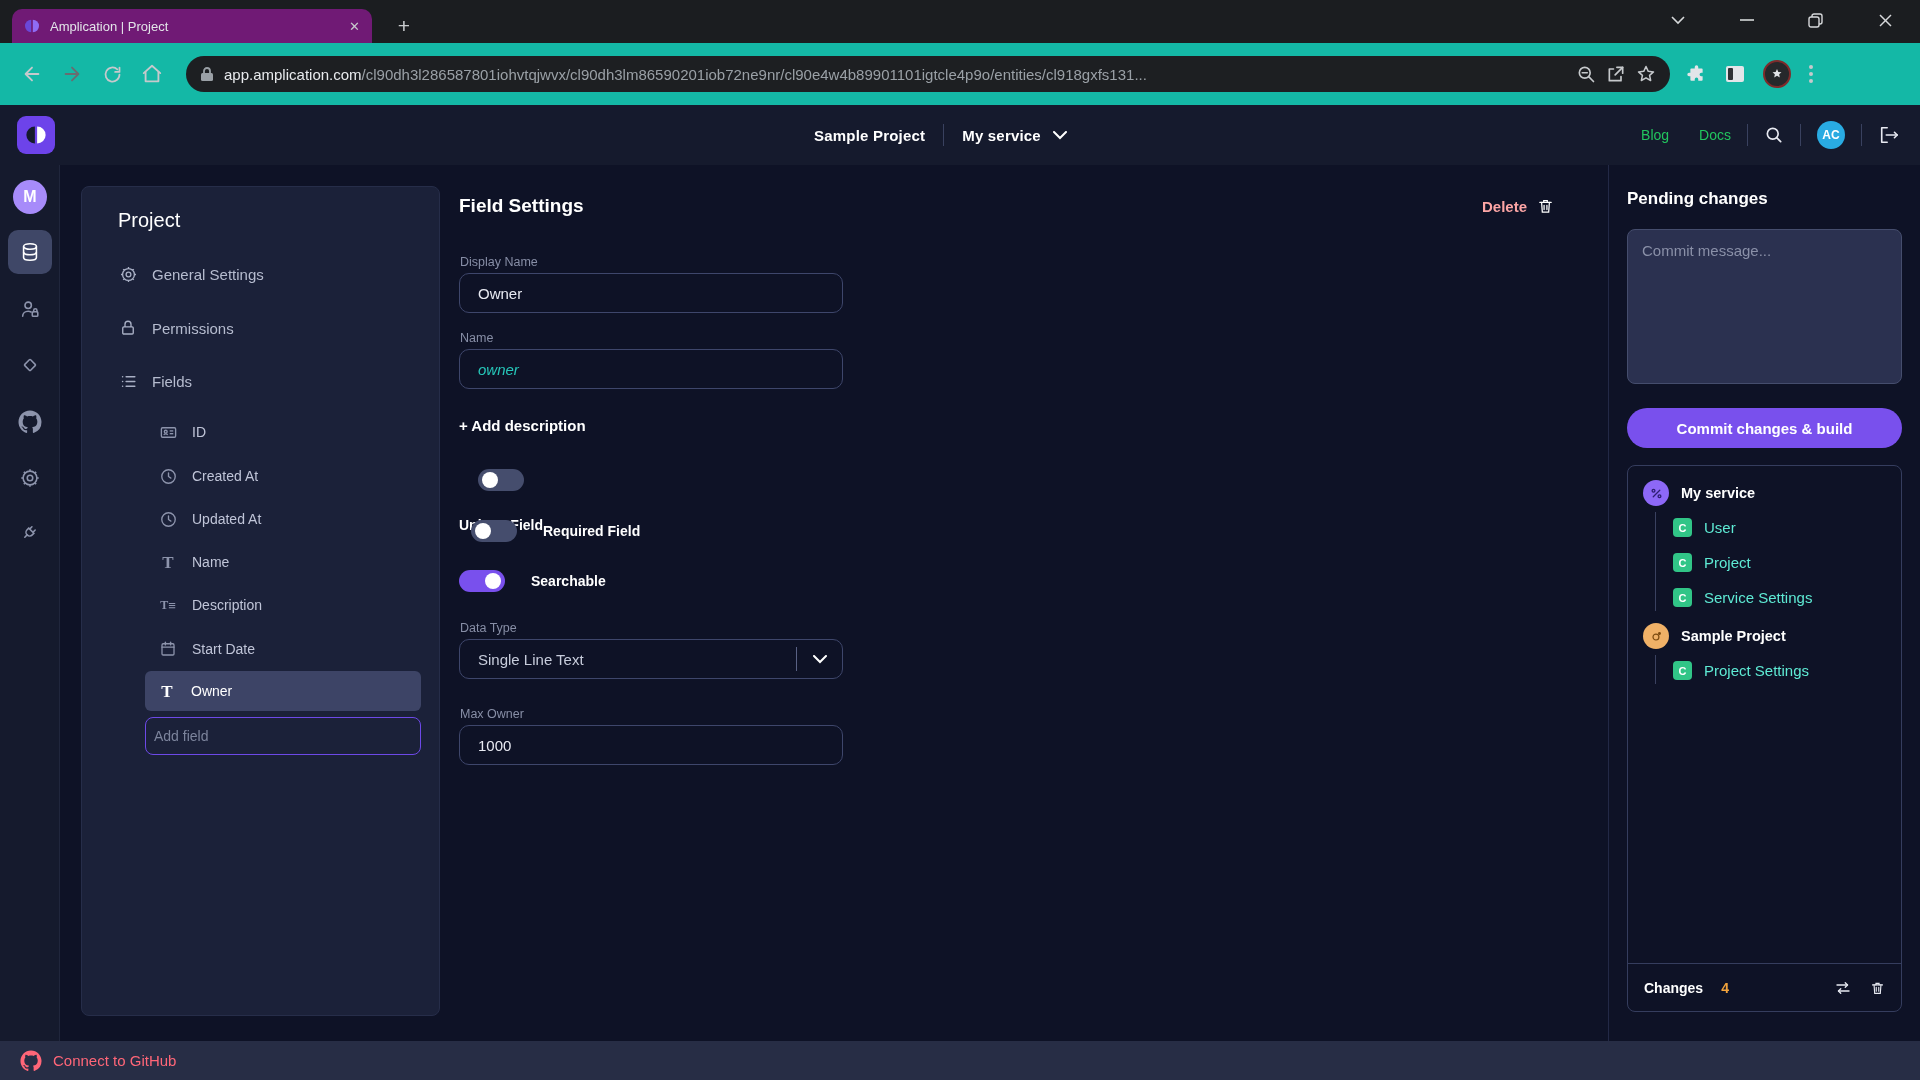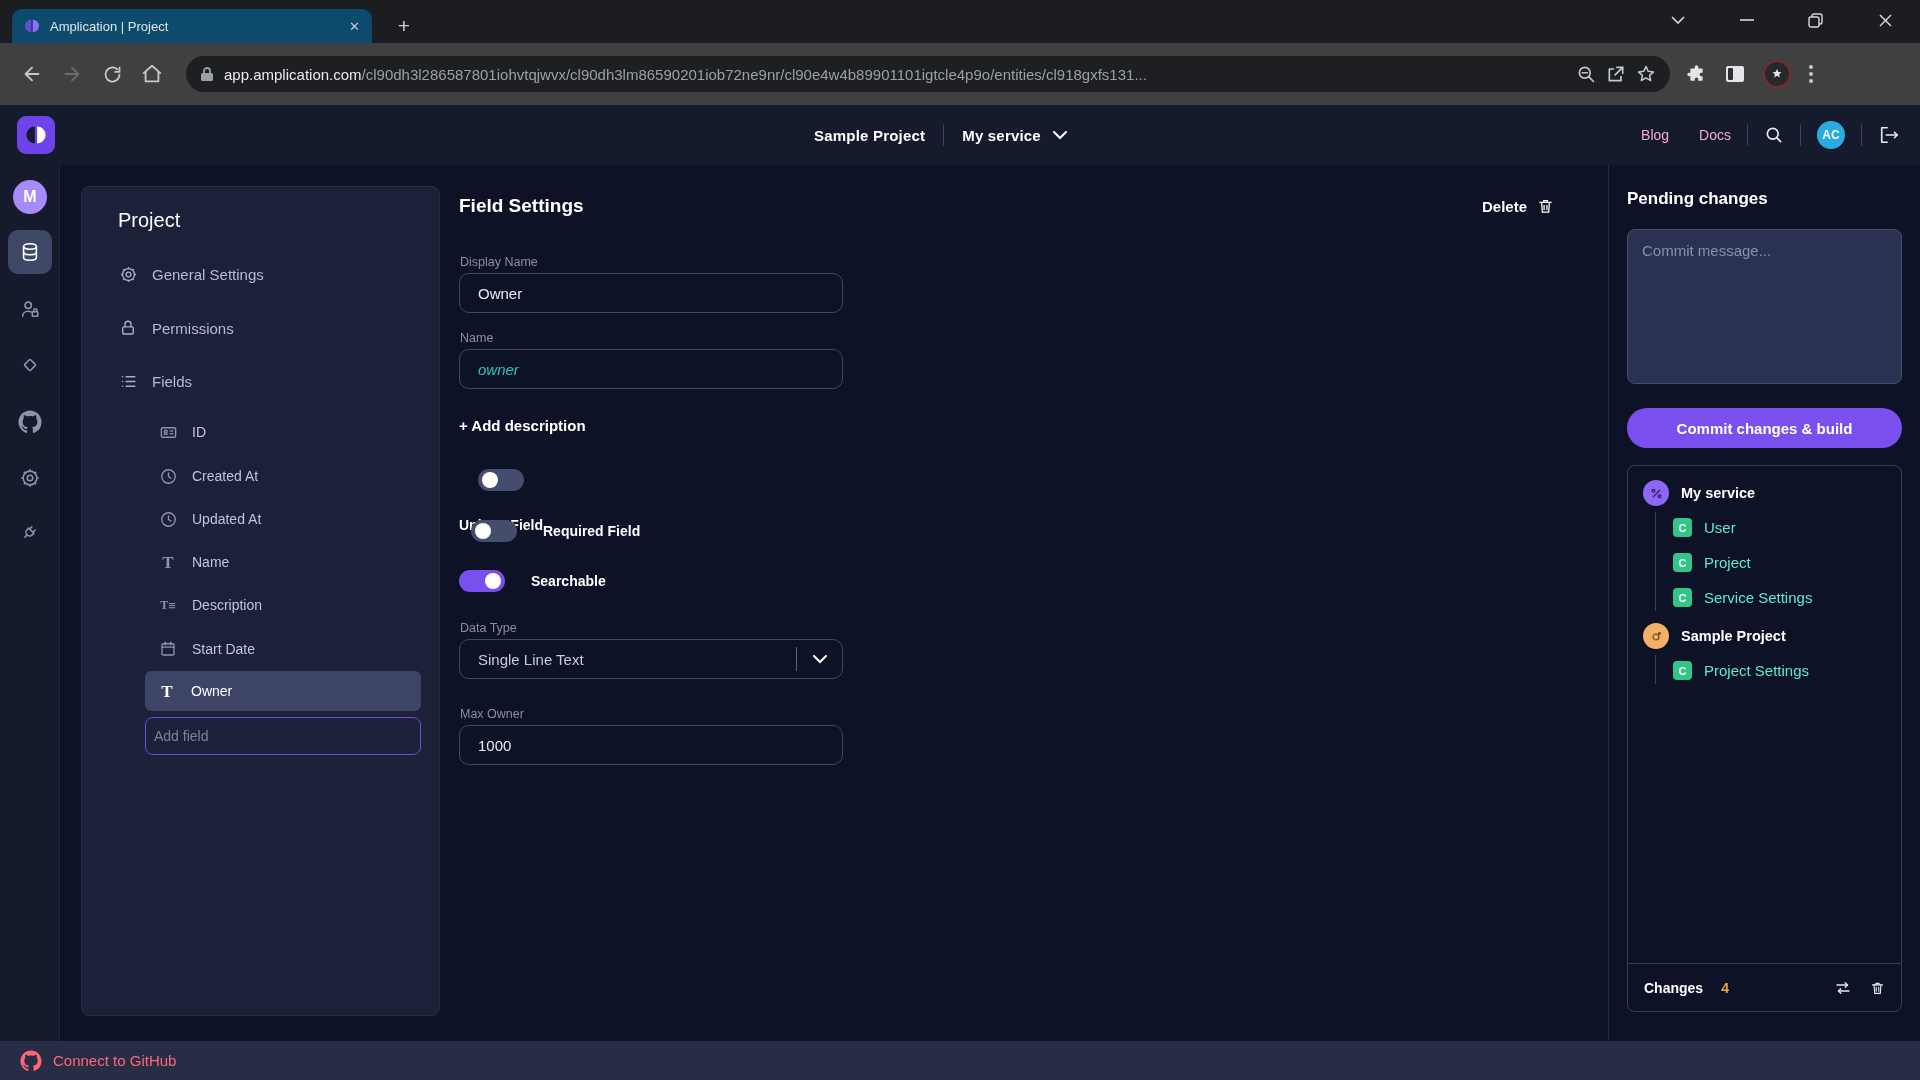--- a/index.html
+++ b/index.html
@@ -3,42 +3,42 @@
 <meta charset="utf-8">
 <style>
   * { margin:0; padding:0; box-sizing:border-box; }
   html,body { width:1920px; height:1080px; background:#0e1226; font-family:"Liberation Sans", sans-serif; overflow:hidden; }
   .screen { position:relative; width:1920px; height:1080px; }
   .abs { position:absolute; }
   svg { display:block; }
 
   
   .tabstrip { left:0; top:0; width:1920px; height:43px; background:#1b1d20; }
-  .tab { left:12px; top:9px; width:360px; height:34px; background:#0c4a6e; border-radius:10px 10px 0 0; display:flex; align-items:center; padding:0 12px; gap:10px; }
+  .tab { left:12px; top:9px; width:360px; height:34px; background:#701a75; border-radius:10px 10px 0 0; display:flex; align-items:center; padding:0 12px; gap:10px; }
   .tab-title { color:#e3e5e9; font-size:13px; flex:1; white-space:nowrap; overflow:hidden; }
   .tab-close { color:#c8cacd; font-size:13px; cursor:pointer; }
   .newtab { left:390px; top:13px; width:28px; height:28px; color:#c8cacd; font-size:21px; line-height:26px; text-align:center; border-radius:50%; }
   .winctl { top:0; width:46px; height:40px; display:flex; align-items:center; justify-content:center; color:#d6d8da; }
 
-  .toolbar { left:0; top:43px; width:1920px; height:62px; background:#404040; display:flex; align-items:center; }
+  .toolbar { left:0; top:43px; width:1920px; height:62px; background:#14b8a6; display:flex; align-items:center; }
   .navbtn { width:40px; height:40px; display:flex; align-items:center; justify-content:center; border-radius:50%; flex:0 0 auto; }
   .omnibox { margin-left:14px; width:1484px; height:36px; background:#1d1f22; border-radius:18px; display:flex; align-items:center; padding:0 14px; gap:10px; }
   .url { flex:1; font-size:15px; white-space:nowrap; overflow:hidden; color:#9aa0a6; }
   .url .domain { color:#e8eaed; }
   .tb-right { display:flex; align-items:center; gap:18px; margin-left:16px; }
   .avatar-browser { width:28px; height:28px; border-radius:50%; background:#26282b; border:2px solid #7e2b2b; display:flex; align-items:center; justify-content:center; }
 
   
   .appheader { left:0; top:105px; width:1920px; height:60px; background:#151a2d; }
   .applogo { left:17px; top:11px; width:38px; height:38px; border-radius:9px; background:#6d43ea; display:flex; align-items:center; justify-content:center; }
   .hdr-center { left:814px; top:0; height:60px; display:flex; align-items:center; gap:18px; }
   .hdr-txt { color:#ffffff; font-size:15px; font-weight:700; letter-spacing:.2px; }
   .vdiv { width:1px; height:22px; background:#39415f; }
   .hdr-right { right:20px; top:0; height:60px; display:flex; align-items:center; gap:16px; }
-  .hdr-link { color:#f9a8d4; font-size:14px; }
+  .hdr-link { color:#22c55e; font-size:14px; }
   .avatar-app { width:28px; height:28px; border-radius:50%; background:#29abe2; color:#fff; font-size:12px; font-weight:700; display:flex; align-items:center; justify-content:center; }
 
   
   .rail { left:0; top:165px; width:60px; height:876px; background:#151a2d; border-right:1px solid #20263c; }
   .rail-avatar { left:13px; top:15px; width:34px; height:34px; border-radius:50%; background:#a78bfa; color:#fff; font-weight:700; font-size:16px; display:flex; align-items:center; justify-content:center; }
   .rail-item { left:8px; width:44px; height:44px; border-radius:10px; display:flex; align-items:center; justify-content:center; color:#8d94ac; }
   .rail-item.selected { background:#3f4767; color:#ffffff; }
 
   
   .content { left:60px; top:165px; width:1548px; height:876px; background:#0e1226; }
@@ -50,21 +50,21 @@
   .subrow { left:64px; height:30px; display:flex; align-items:center; gap:14px; color:#c0c5d8; font-size:14px; padding-left:12px; }
   .subrow .mi { color:#8d94ac; width:20px; display:flex; justify-content:center; }
   .subrow.selected { left:63px; width:276px; height:40px; background:#3d4466; border-radius:6px; color:#ffffff; }
   .ticon { font-family:"Liberation Serif", serif; font-weight:700; font-size:17px; line-height:1; }
   .ticon-sm { font-family:"Liberation Serif", serif; font-weight:700; font-size:12px; line-height:1; }
   .addfield { left:63px; width:276px; height:38px; background:transparent; border:1px solid #6d49e8; border-radius:8px; color:#e8eaf2; font-size:14px; padding:0 12px; outline:none; font-family:"Liberation Sans", sans-serif; }
   .addfield::placeholder { color:#7c849c; }
 
   .main { left:399px; top:0; width:1095px; height:876px; }
   .sec-title { color:#fff; font-size:19px; font-weight:700; }
-  .del-btn { right:0; top:32px; display:flex; align-items:center; gap:10px; color:#ffffff; font-size:15px; font-weight:600; cursor:pointer; }
+  .del-btn { right:0; top:32px; display:flex; align-items:center; gap:10px; color:#fca5a5; font-size:15px; font-weight:600; cursor:pointer; }
   .flabel { color:#878ea6; font-size:12.5px; }
   .finput { width:384px; height:40px; background:#0e1226; border:1px solid #3e466b; border-radius:10px; color:#e8eaf2; font-size:15px; padding:0 18px; outline:none; font-family:"Liberation Sans", sans-serif; }
   .finput.code { color:#26c6b9; font-style:italic; }
   .adddesc { color:#fff; font-size:15px; font-weight:600; cursor:pointer; }
   .togrow { display:flex; align-items:center; gap:26px; height:24px; }
   .switch { width:46px; height:22px; border-radius:11px; background:#454d6d; position:relative; cursor:pointer; flex:0 0 auto; }
   .switch .knob { position:absolute; top:3px; left:4px; width:16px; height:16px; border-radius:50%; background:#fff; }
   .switch.on { background:#7950ed; }
   .switch.on .knob { left:26px; }
   .toglabel { color:#fff; font-size:14px; font-weight:600; }

